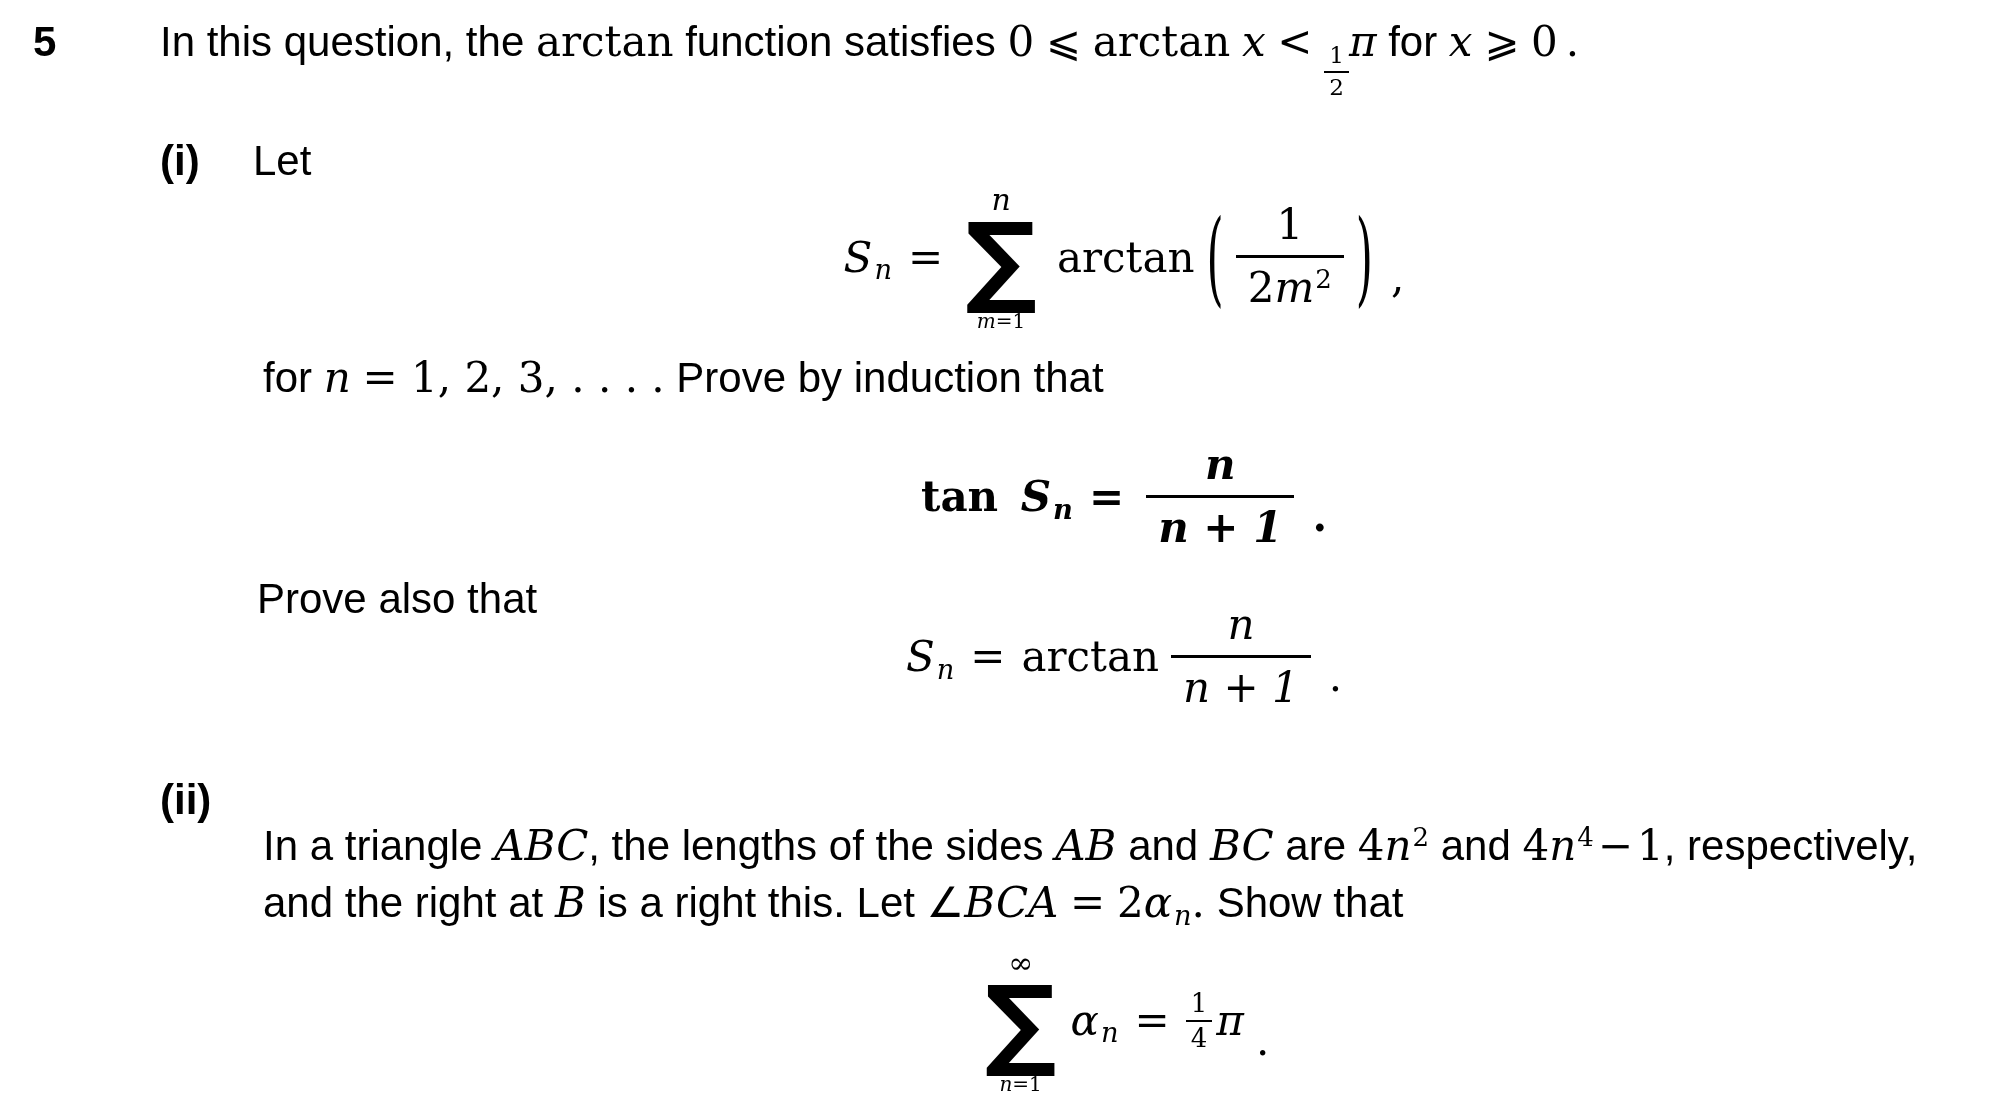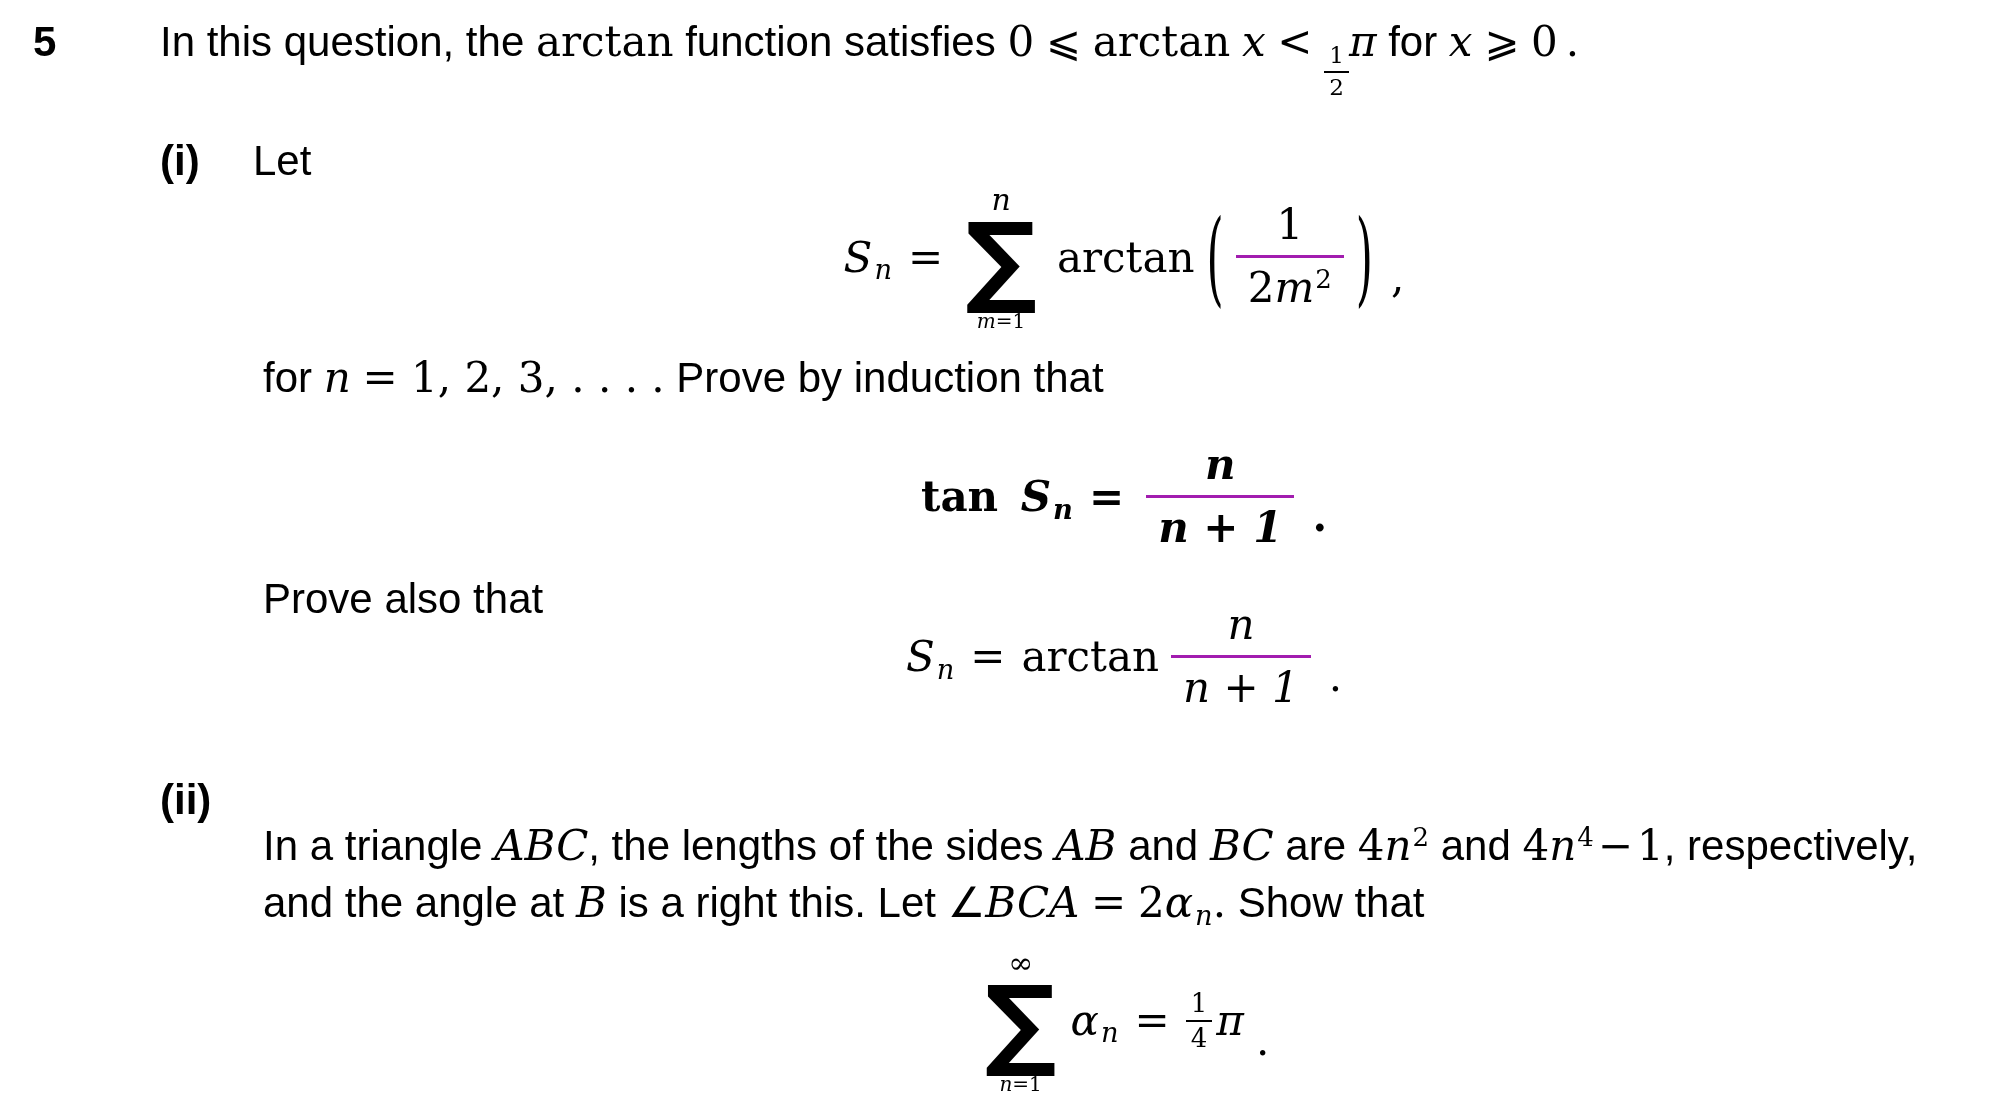--- a/index.html
+++ b/index.html
@@ -23,21 +23,21 @@
   .mline { display:inline-block; line-height:1; font-family:"DejaVu Serif", serif; }
   .meq { margin:0 16px; font-family:"DejaVu Serif", serif; }
   .sum { display:inline-flex; flex-direction:column; align-items:center; margin:0 6px; }
   .sum .stop { font-size:30px; line-height:1; margin-bottom:4px; }
   .sum .sigma { font-size:100px; line-height:0.82; font-family:"DejaVu Sans", sans-serif;
                 font-weight:bold; }
   .sum .sbot { font-size:20px; line-height:1; margin-top:10px; font-family:"DejaVu Serif", serif; }
   .frac { display:inline-flex; flex-direction:column; align-items:center;
           font-family:"DejaVu Serif", serif; margin:0 6px; line-height:1; }
   .frac .fnum { padding:0 12px 9px; }
-  .frac .fden { border-top:3px solid #a21caf; padding:9px 12px 2px; }
+  .frac .fden { border-top:3px solid #000000; padding:9px 12px 2px; }
   .bigp { display:inline-block; font-family:"DejaVu Serif", serif; font-size:44px;
           line-height:1; transform:scaleY(2.35); margin:0 6px; }
   .tail { position:relative; top:20px; margin-left:12px; font-family:"DejaVu Serif", serif; }
   .sfrac { display:inline-flex; flex-direction:column; align-items:center;
            font-family:"DejaVu Serif", serif; font-size:0.55em; line-height:1.1;
            vertical-align:-0.32em; }
   .sfrac .snum { padding:0 5px 2px; }
   .sfrac .sden { border-top:2px solid #000; padding:2px 5px 0; }
   .eq .sfrac { font-size:26px; vertical-align:baseline; }
   .opgap { margin-left:14px; margin-right:6px; }
@@ -100,21 +100,21 @@
   <div class="eq" style="top:433px; height:128px;font-weight:bold;">
     <span class="mline"><span class="rm">tan</span> <span class="it" style="margin-left:8px">S</span><span class="msub">n</span></span>
     <span class="mline meq">=</span>
     <span class="frac">
       <span class="fnum it">n</span>
       <span class="fden it">n + 1</span>
     </span>
     <span class="mline tail">.</span>
   </div>
 
-  <div class="row" style="left:263px; top:571px;">Prove also that</div>
+  <div class="row" style="left:257px; top:571px;">Prove also that</div>
 
   <div class="eq" style="top:598px; height:118px;">
     <span class="mline"><span class="it">S</span><span class="msub">n</span></span>
     <span class="mline meq">=</span>
     <span class="mline rm" style="margin-right:6px">arctan</span>
     <span class="frac">
       <span class="fnum it">n</span>
       <span class="fden it">n + 1</span>
     </span>
     <span class="mline tail">.</span>
@@ -127,21 +127,21 @@
       <span class="it">ABC</span><span>, the lengths of the sides</span>
       <span class="it">AB</span>
       <span>and</span>
       <span class="it">BC</span>
       <span>are</span>
       <span><span class="rm">4</span><span class="it">n</span><span class="msup">2</span></span>
       <span>and</span>
       <span><span class="rm">4</span><span class="it">n</span><span class="msup">4</span><span class="rm minus">−</span><span class="rm">1</span></span><span>, respectively,</span>
     </div>
     <div>
-      <span>and the angle at</span>
+      <span>and the right at</span>
       <span class="it">B</span>
       <span>is a right this. Let</span>
       <span><span class="rel">∠</span><span class="it">BCA</span></span>
       <span class="rm">=</span>
       <span><span class="rm">2</span><span class="it">α</span><span class="msub">n</span><span class="rm">.</span></span>
       <span>Show that</span>
     </div>
   </div>
 
   <div class="eq" style="top:928px; height:185px;">

